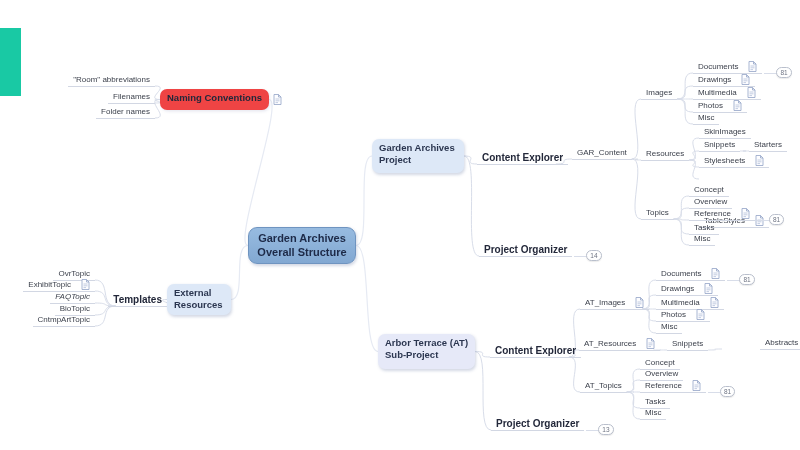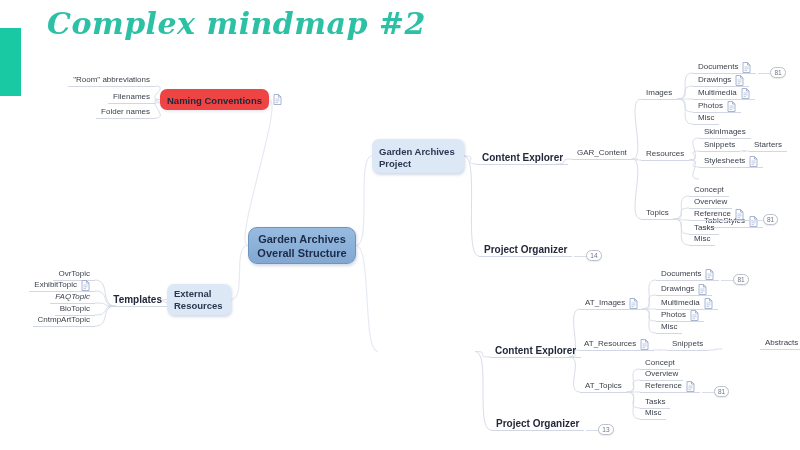--- a/index.html
+++ b/index.html
@@ -7,21 +7,21 @@
     font-family:"Liberation Sans",sans-serif}
   #stage{position:relative;width:800px;height:450px;background:#ffffff}
   #edges{position:absolute;left:0;top:0;z-index:0}
   .edge{fill:none;stroke:#d8dde9;stroke-width:1}
   .root-edge{stroke:#e6eaf3;stroke-width:1.2}
   .accent-bar{position:absolute;left:0;top:28px;width:21px;height:68px;background:#19c9a4;z-index:2}
   .title{position:absolute;left:47px;top:6px;z-index:2;
     font-family:"DejaVu Serif","Liberation Serif",serif;font-style:italic;font-weight:600;
     font-size:30px;color:#2cc0a4;letter-spacing:.5px}
   .node{position:absolute;display:flex;align-items:flex-end;z-index:1;white-space:nowrap}
-  .node .core{display:inline-flex;align-items:flex-end;gap:4px}
+  .node .core{display:inline-flex;align-items:flex-start;gap:10px}
   .line .core{padding:0 5px 0;border-bottom:1px solid #d2d7e3;font-size:8px;
     line-height:12px;color:#3a3f4a}
   .bold-line .core{padding:0 5px 0;border-bottom:1px solid #d2d7e3;font-size:10px;
     font-weight:bold;line-height:12px;color:#23283a}
   .box-root .core,.box-blue .core,.box-lav .core,.box-light .core{
     white-space:pre-line;font-weight:bold;border-radius:7px;padding:3px 7px;
     box-shadow:1px 1.5px 3px rgba(100,120,160,.28)}
   .box-root .core{background:linear-gradient(180deg,#97bbe0,#82a8d2);
     border:1px solid #6f94c0;color:#1d2a48;font-size:11px;line-height:14px;
     justify-content:center;text-align:center;border-radius:9px}
@@ -88,21 +88,20 @@
       <path d="M 708.140625 350 C 724.140625 350, 706 349, 722 349" class="edge"></path>
       <path d="M 568.953125 357 C 584.953125 357, 564 392, 580 392" class="edge"></path>
       <path d="M 626.765625 392 C 642.765625 392, 624 369, 640 369" class="edge"></path>
       <path d="M 626.765625 392 C 642.765625 392, 624 380, 640 380" class="edge"></path>
       <path d="M 626.765625 392 C 642.765625 392, 624 392, 640 392" class="edge"></path>
       <path d="M 626.765625 392 C 642.765625 392, 624 408, 640 408" class="edge"></path>
       <path d="M 626.765625 392 C 642.765625 392, 624 419, 640 419" class="edge"></path>
       <path d="M 475.0625 351.5 C 491.0625 351.5, 475 430, 491 430" class="edge"></path>
     </svg>
   <div class="accent-bar"></div>
-  <h1 class="title">Complex mindmap #2</h1>
 <div class="node box-root" style="left: 248px; top: 227px; align-items: center;">
       <span class="core" style="min-width: 108px; min-height: 37px;"><span class="lbl">Garden Archives
 Overall Structure</span></span>
     </div>
     <div class="node box-light left" style="left: 160px; top: 89px; align-items: center;">
       <span class="core" style="min-width: 97px; min-height: 21px;"><span class="lbl">Naming Conventions</span></span>
       <span class="note-icon box-icon">
         <svg width="9" height="11" viewBox="0 0 9 11">
           <path d="M1 .5 H5.5 L8 3 V10.5 H1 Z" fill="#fdfdff" stroke="#93a3c7" stroke-width=".8"></path>
           <path d="M5.5 .5 V3 H8" fill="none" stroke="#93a3c7" stroke-width=".8"></path>
@@ -320,20 +319,24 @@
     <div class="node line left" style="right: 705px; top: 303px;">
       <span class="core">
         <span class="lbl">BioTopic</span>
       </span>
     </div>
     <div class="node line left" style="right: 705px; top: 314px;">
       <span class="core">
         <span class="lbl">CntmpArtTopic</span>
       </span>
     </div>
+    <div class="node box-lav" style="left: 378px; top: 334px; align-items: center;">
+      <span class="core" style="min-width: 97px; min-height: 35px;"><span class="lbl">Arbor Terrace (AT)
+Sub-Project</span></span>
+    </div>
     <div class="node bold-line" style="left: 490px; top: 345px;">
       <span class="core">
         <span class="lbl">Content Explorer</span>
       </span>
     </div>
     <div class="node line" style="left: 580px; top: 297px;">
       <span class="core">
         <span class="lbl">AT_Images</span>
         <span class="note-icon">
           <svg width="9" height="11" viewBox="0 0 9 11">

